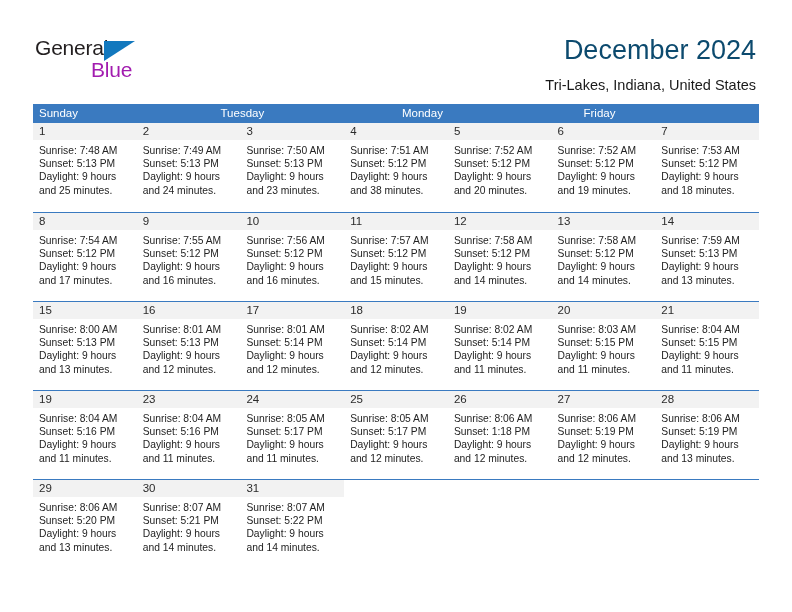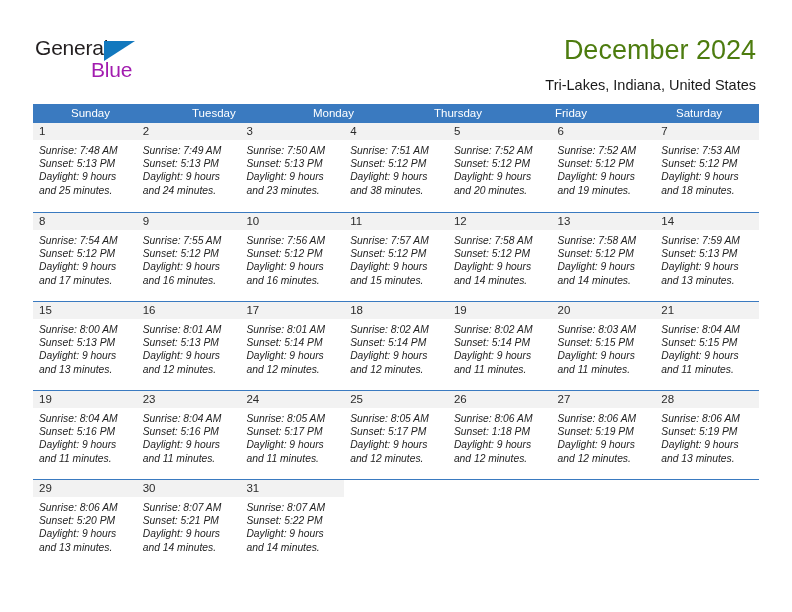--- a/index.html
+++ b/index.html
@@ -62,21 +62,21 @@
     letter-spacing: -0.2px;
     color: #a21caf;
     line-height: 24px;
   }
 
   .title {
     position: absolute;
     right: 36px;
     top: 34px;
     font-size: 27px;
-    color: #4d7c0f;
+    color: #0c4a6e;
     text-align: right;
     white-space: nowrap;
     line-height: 32px;
   }
   .subtitle {
     position: absolute;
     right: 36px;
     top: 77px;
     font-size: 14.5px;
     color: #1a1a1a;
@@ -100,21 +100,20 @@
   }
   .weekday {
     flex: 1 1 0;
     color: #ffffff;
     font-size: 11.5px;
     line-height: 19px;
     padding-left: 6px;
     box-sizing: border-box;
     white-space: nowrap;
     overflow: hidden;
-    margin-left: 32px;
   }
 
   .week {
     display: flex;
     border-top: 1.2px solid #3a7ac0;
     height: 89px;
     box-sizing: border-box;
   }
   .week.first {
     border-top: none;
@@ -135,21 +134,20 @@
   }
   .daynum {
     font-size: 11.5px;
     color: #2b2b2b;
     line-height: 17px;
     padding-left: 6px;
     display: block;
   }
   .details {
     padding: 4px 6px 0 6px;
-    font-style: italic;
   }
   .details div {
     font-size: 10.3px;
     line-height: 13.2px;
     color: #232323;
     white-space: nowrap;
   }
 </style>
 </head>
 <body>
@@ -167,23 +165,21 @@
     <div class="title">December 2024</div>
     <div class="subtitle">Tri-Lakes, Indiana, United States</div>
   </div>
 
   <div class="calendar">
 
     <div class="weekday-row">
       <div class="weekday">Sunday</div>
       <div class="weekday">Tuesday</div>
       <div class="weekday">Monday</div>
-      <div class="weekday">Thursday</div>
       <div class="weekday">Friday</div>
-      <div class="weekday">Saturday</div>
     </div>
 
     <div class="week first">
       <div class="daycell">
         <div class="daynum-band">
             <span class="daynum">1</span>
           </div>
         <div class="details">
           <div>Sunrise: 7:48 AM</div>
           <div>Sunset: 5:13 PM</div>

